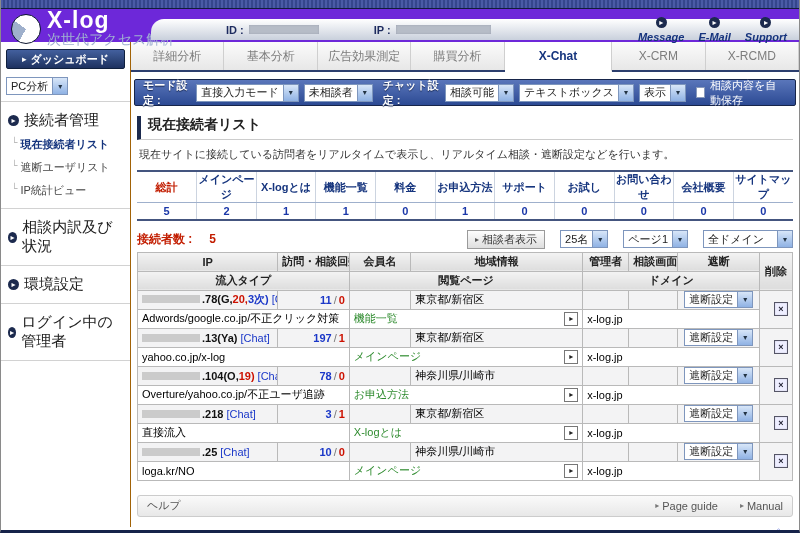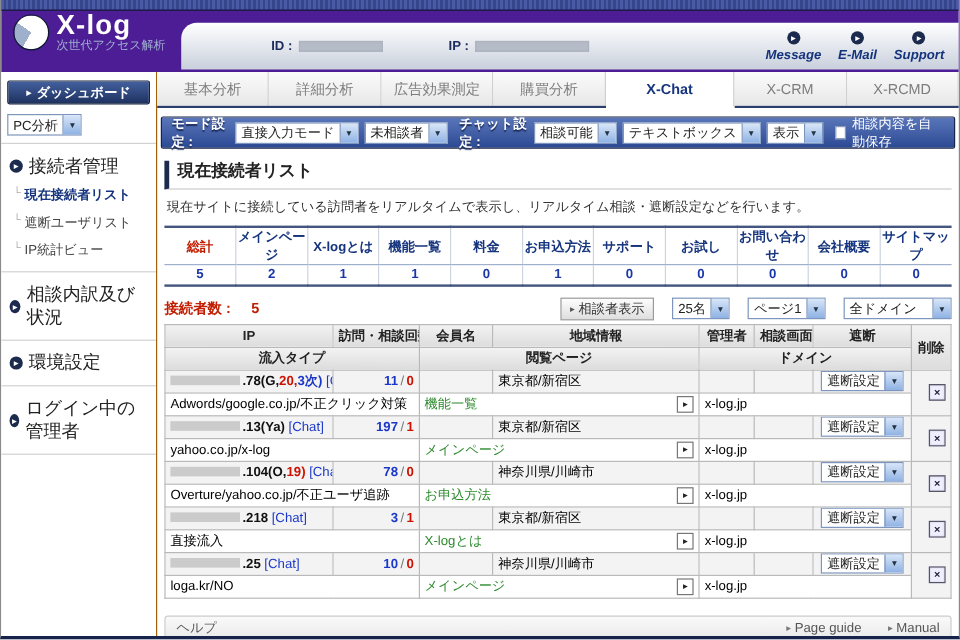--- a/index.html
+++ b/index.html
@@ -2,30 +2,30 @@
 <html><head>
 <meta charset="utf-8">
 <style>
   * { margin:0; padding:0; box-sizing:border-box; }
   html,body { background:#fff; }
   body { font-family:"Liberation Sans","DejaVu Sans",sans-serif; width:800px; }
   .page { width:800px; height:533px; border:1px solid #8a8a8a; border-top:none;
           border-bottom:3px solid #16234a; overflow:hidden; background:#fff; position:relative; }
 
   
-  .header { height:60px; background:#4c1d95; position:relative; }
+  .header { height:42px; background:#6d28d9; position:relative; }
   .hdr-pattern { position:absolute; top:0; left:0; right:0; height:9px;
      background:repeating-linear-gradient(90deg,#4a5ba6 0 2px,#35468c 2px 4px);
      border-bottom:1px solid #121d3a; }
   .logo { position:absolute; left:10px; top:9px; display:flex; align-items:center; gap:6px; }
   .logo-circle { width:30px; height:30px; border-radius:50%;
      background:conic-gradient(from 210deg,#9fb0cc 0 95deg,#ffffff 95deg 360deg);
      border:1px solid #0d1730; }
   .logo-txt .t1 { color:#fff; font-size:23px; font-weight:bold; letter-spacing:1px; line-height:22px; }
-  .logo-txt .t2 { color:#9fb0d0; font-size:10px;font-family:Liberation Mono, monospace; }
+  .logo-txt .t2 { color:#9fb0d0; font-size:14px;font-family:Liberation Mono, monospace; }
   .silver { position:absolute; left:150px; right:0; top:19px; bottom:2px;
      background:linear-gradient(#ffffff,#c9d0dc); border-radius:13px 0 0 0;
      display:flex; align-items:center; font-size:11px; color:#1c2a5e; }
   .idlbl { font-weight:bold; margin-left:75px; }
   .iplbl { font-weight:bold; margin-left:55px; }
   .redact { display:inline-block; height:9px; background:#b6bcc7; margin-left:5px;
      box-shadow:inset 0 0 2px #989fae; }
   .r70{width:70px}.r95{width:95px}.r58{width:58px;background:#cbcbcb;box-shadow:none;height:8px;margin:0 2px 0 0}
   .hdr-links { margin-left:auto; display:flex; align-items:center; gap:14px; padding-right:12px; }
   .hlink { display:flex; align-items:center; gap:3px; color:#15337d; font-weight:bold;
@@ -221,24 +221,24 @@
             <span>ログイン中の管理者</span>
           </div>
         </div>
       </div>
     </div>
 
     <div class="content">
 
       <div class="tabs">
         <div class="tab">
+            <span>詳細分析</span>
+          </div>
+        <div class="tab">
             <span>基本分析</span>
-          </div>
-        <div class="tab">
-            <span>詳細分析</span>
           </div>
         <div class="tab">
             <span>広告効果測定</span>
           </div>
         <div class="tab">
             <span>購買分析</span>
           </div>
         <div class="tab active wide">
             <span>X-Chat</span>
           </div>

